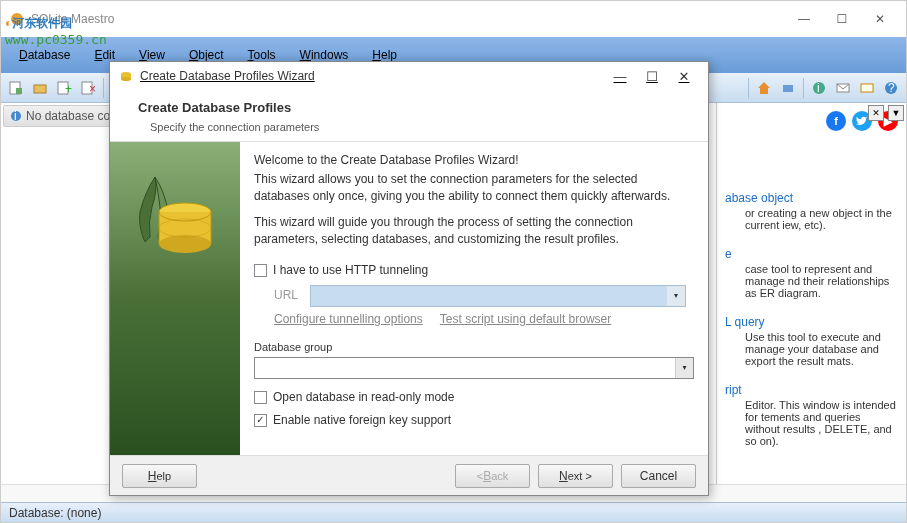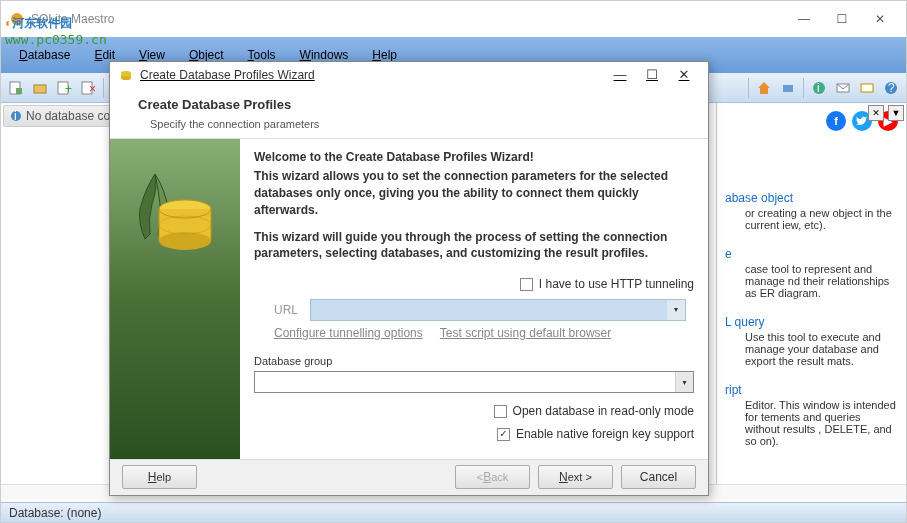--- a/index.html
+++ b/index.html
@@ -62,22 +62,22 @@
 .dialog-header { padding: 10px 28px 8px 28px; border-bottom: 1px solid #ddd; }
 .dialog-header .h-title { font-weight: bold; font-size: 13px; color: #333; }
 .dialog-header .h-sub { color: #555; font-size: 11px; margin-top: 6px; margin-left: 12px; }
 
 .dialog-body { flex: 1; display: flex; }
 .dialog-side { width: 130px; background: linear-gradient(180deg, #8ab078 0%, #4a7038 50%, #2a5020 100%); position: relative; }
 .dialog-side .feather { position: absolute; top: 30px; left: 20px; }
 .dialog-side .cylinder { position: absolute; top: 60px; left: 45px; }
 
 .dialog-content { flex: 1; padding: 10px 14px; color: #333; font-size: 11px; line-height: 1.4; }
-.dialog-content p { margin-bottom: 10px; font-weight: bold; }
-.checkbox-row { display: flex; align-items: center; gap: 6px; margin: 6px 0; justify-content: flex-end; }
+.dialog-content p { margin-bottom: 10px; }
+.checkbox-row { display: flex; align-items: center; gap: 6px; margin: 6px 0; }
 .checkbox { width: 13px; height: 13px; border: 1px solid #888; background: #fff; display: inline-flex; align-items: center; justify-content: center; font-size: 10px; color: #333; }
 .checkbox.checked::after { content: "✓"; }
 
 .url-row { display: flex; align-items: center; gap: 6px; margin: 4px 8px 4px 20px; }
 .url-row .lbl { width: 30px; color: #999; }
 .url-input { flex: 1; height: 22px; background: #c8dcf0; border: 1px solid #a8c0d8; }
 .url-input .dd { float: right; width: 18px; height: 20px; background: #e0e8f0; display: flex; align-items: center; justify-content: center; font-size: 8px; }
 
 .link-row { margin: 4px 0 12px 20px; font-size: 11px; }
 .link-row a { color: #888; text-decoration: underline; margin-right: 14px; }

